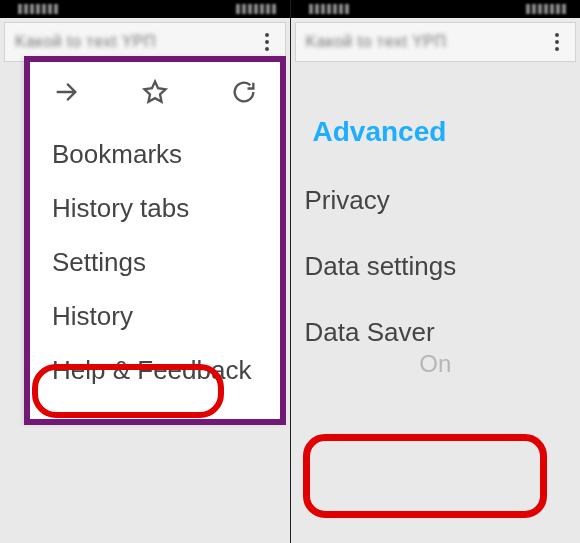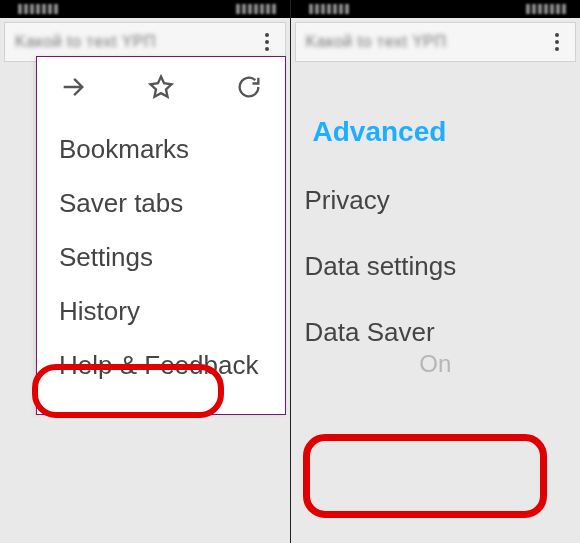--- a/index.html
+++ b/index.html
@@ -63,24 +63,24 @@
     cursor: pointer;
   }
   .kebab span {
     width: 4px; height: 4px; background: #444; border-radius: 50%;
   }
 
   
   .menu-popup {
     position: absolute;
     top: 56px;
-    left: 36px;
+    left: 24px;
     right: 4px;
     background: #fff;
-    border: 1px solid #701a75;
+    border: 6px solid #701a75;
     box-shadow: -2px 0 4px rgba(0,0,0,.08);
     padding: 14px 16px 22px 20px;
   }
   .icon-row {
     display: flex;
     justify-content: space-between;
     align-items: center;
     padding: 2px 6px 18px 2px;
   }
   .icon-row svg { width: 28px; height: 28px; stroke: #555; fill: none; stroke-width: 2; }
@@ -167,21 +167,21 @@
             <path d="M12 3l2.6 5.8L21 9.7l-4.7 4.3 1.3 6.3L12 17.3 6.4 20.3l1.3-6.3L3 9.7l6.4-.9z"></path>
           </svg>
       </div>
       <div>
         <svg viewBox="0 0 24 24">
             <path d="M20 12a8 8 0 1 1-2.6-5.9M20 4v5h-5"></path>
           </svg>
       </div>
     </div>
     <div class="menu-item">Bookmarks</div>
-    <div class="menu-item">Saver tabs</div>
+    <div class="menu-item">History tabs</div>
     <div class="menu-item">Settings</div>
     <div class="menu-item">History</div>
     <div class="menu-item">Help &amp; Feedback</div>
   </div>
 
   <div class="highlight-ring-left"></div>
 </div>
 
 <div class="panel">
   <div class="status-bar"></div>

